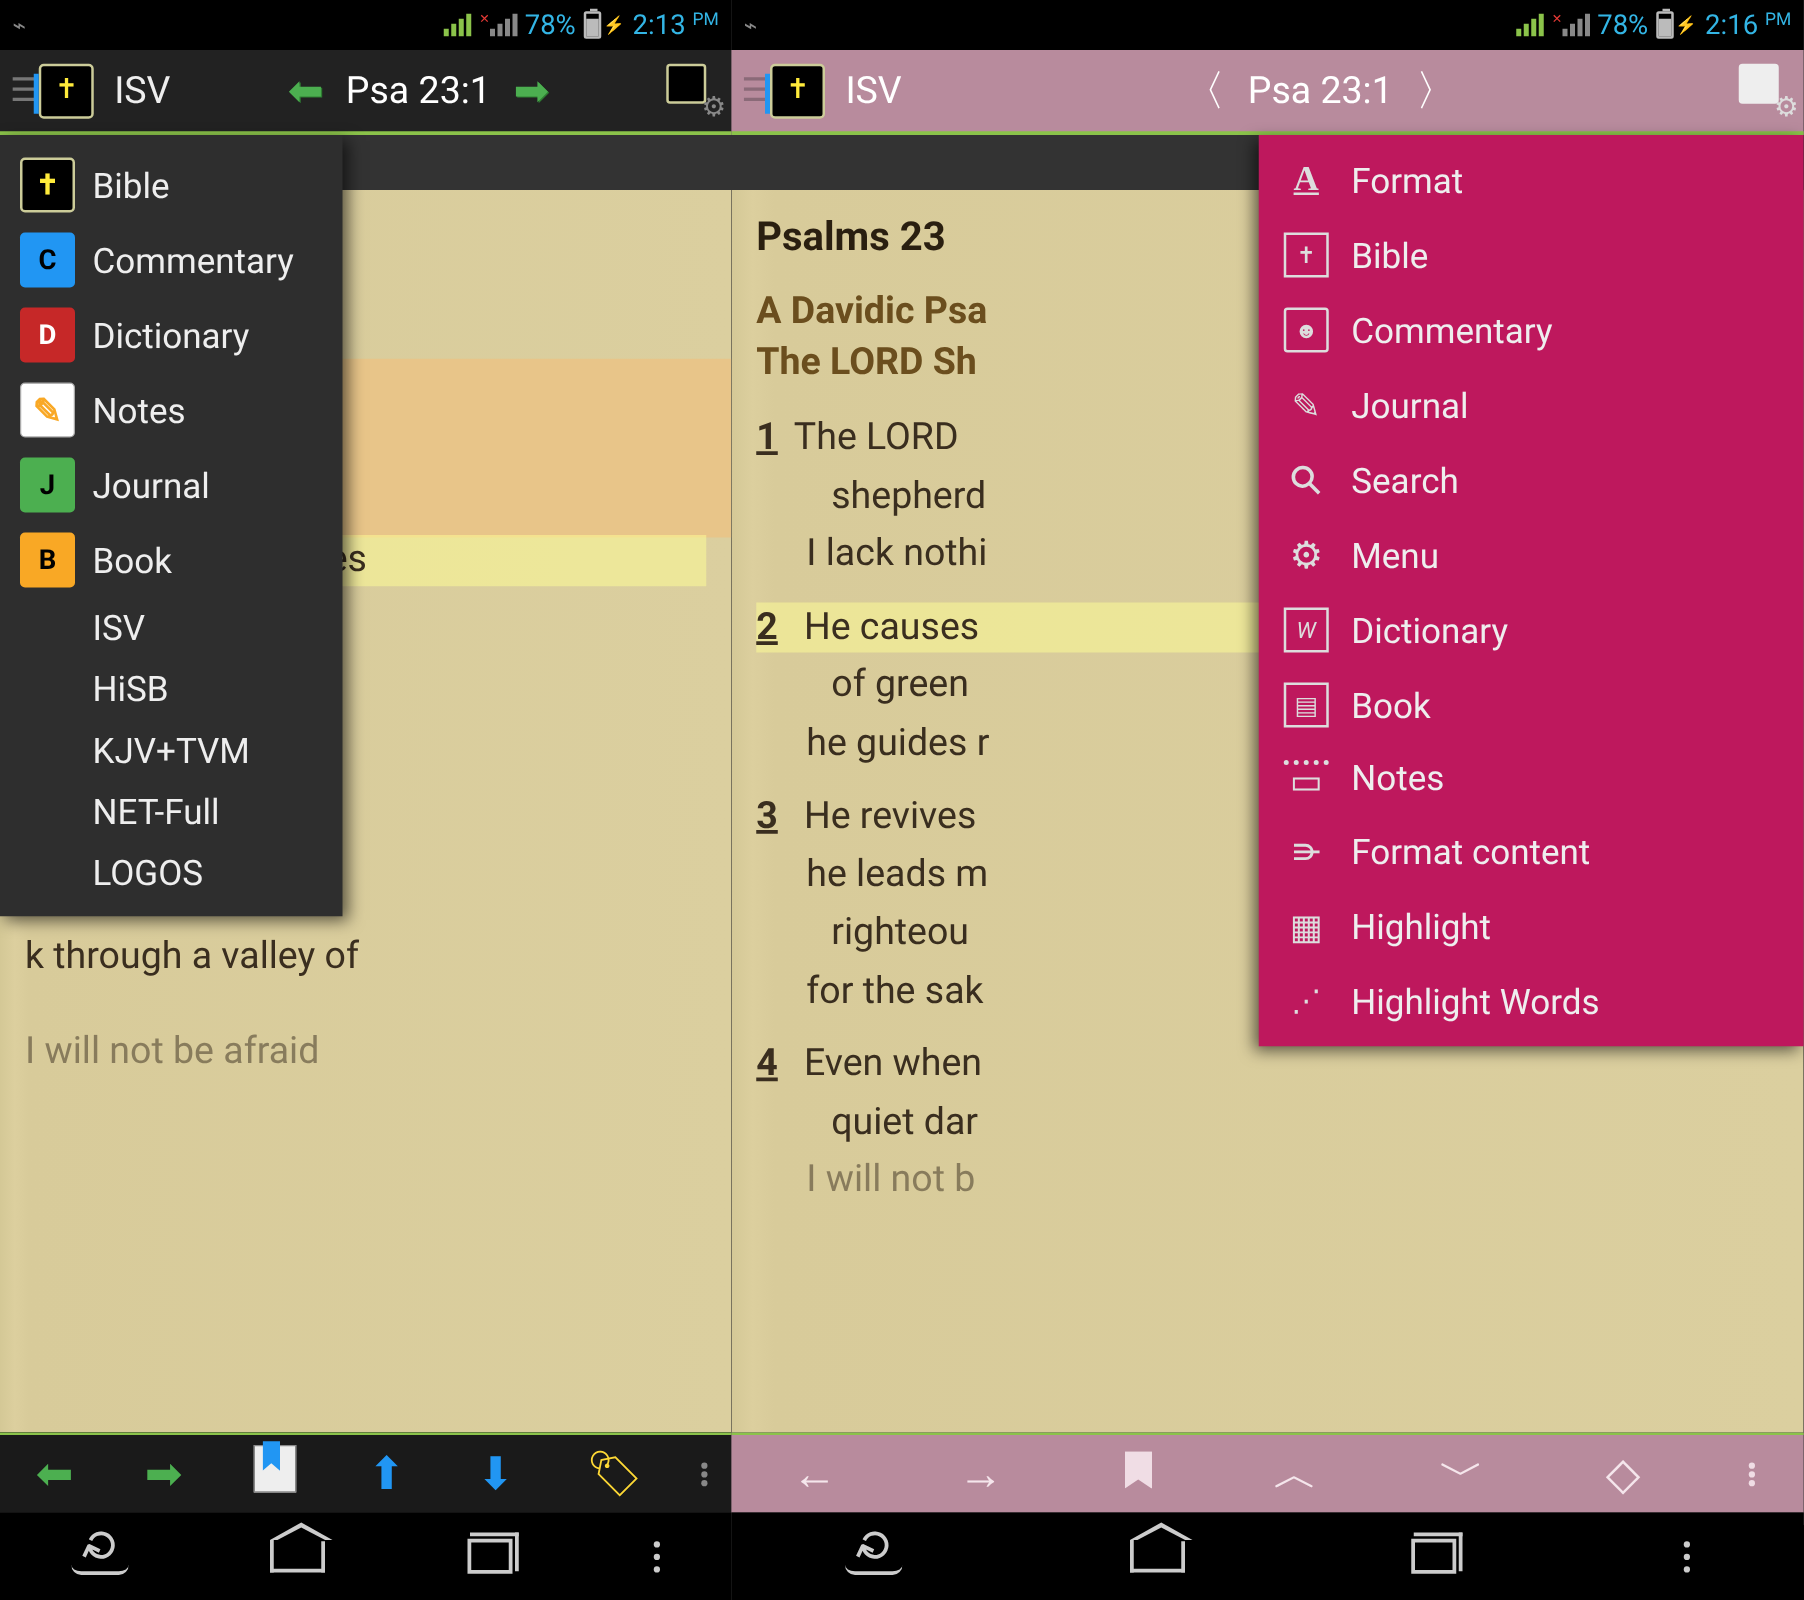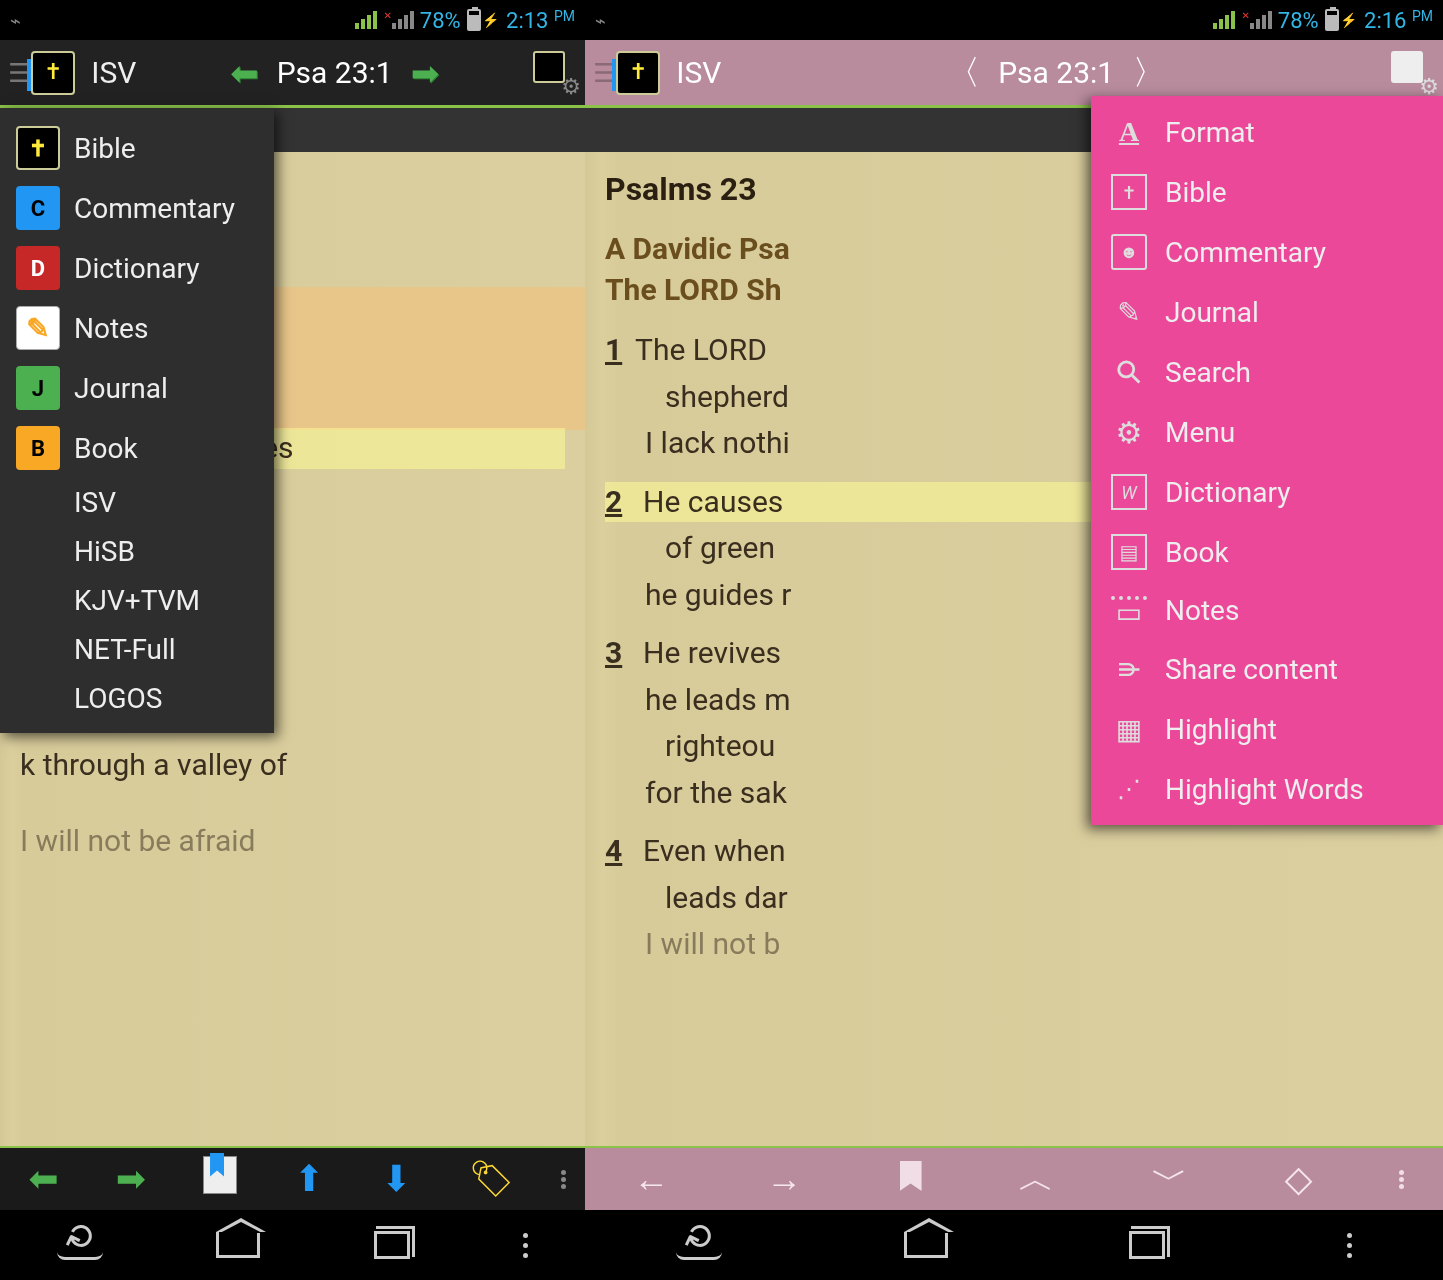--- a/index.html
+++ b/index.html
@@ -71,21 +71,21 @@
 .mi.dict { background:#c62828; color:#fff; }
 .mi.dict::before { content:"D"; }
 .mi.notes { background:#fff; border:1px solid #aaa; position:relative; }
 .mi.notes::before { content:"✎"; color:#f9a825; font-size:28px; }
 .mi.journ { background:#4caf50; color:#000; }
 .mi.journ::before { content:"J"; }
 .mi.book { background:#f9a825; color:#000; }
 .mi.book::before { content:"B"; }
 
 
-.dd2 { position:absolute; top:96px; right:0; width:352px; background:#ec4899; box-shadow:-4px 4px 12px rgba(0,0,0,0.6); padding:6px 0; z-index:10; max-height:1002px; }
+.dd2 { position:absolute; top:108px; right:0; width:436px; background:#be185d; box-shadow:-4px 4px 12px rgba(0,0,0,0.6); padding:6px 0; z-index:10; max-height:1002px; }
 .dd2-item { display:flex; align-items:center; gap:18px; padding:12px 20px; color:#eee; font-size:28px; }
 .dd2-item .ic { width:36px; height:36px; display:flex; align-items:center; justify-content:center; color:#ddd; font-size:28px; }
 .ic.format::before { content:"A"; font-family:serif; font-weight:bold; text-decoration:underline; }
 .ic.bibl { border:2px solid #ddd; font-size:18px; }
 .ic.bibl::before { content:"✝"; }
 .ic.commy { border:2px solid #ddd; border-radius:3px; font-size:18px; }
 .ic.commy::before { content:"☻"; }
 .ic.journ2::before { content:"✎"; }
 .ic.search::before { content:"⚲"; transform:rotate(-45deg); display:inline-block; font-size:32px; }
 .ic.menu::before { content:"⚙"; font-size:30px; }
@@ -321,21 +321,21 @@
       <div class="verse hl-green"><span class="vnum">2</span>&nbsp; <span>He causes</span></div>
       <div class="verse ind">of green</div>
       <div class="verse ind2">he guides r</div>
       <div style="height:12px"></div>
       <div class="verse"><span class="vnum">3</span>&nbsp; <span>He revives</span></div>
       <div class="verse ind2">he leads m</div>
       <div class="verse ind">righteou</div>
       <div class="verse ind2">for the sak</div>
       <div style="height:12px"></div>
       <div class="verse"><span class="vnum">4</span>&nbsp; <span>Even when</span></div>
-      <div class="verse ind">leads dar</div>
+      <div class="verse ind">quiet dar</div>
       <div class="verse ind2" style="opacity:0.5">I will not b</div>
     </div>
   </div>
 
   <div class="dd2">
     <div class="dd2-item">
         <span class="ic format"></span>
         <span>Format</span>
       </div>
     <div class="dd2-item">
@@ -365,21 +365,21 @@
     <div class="dd2-item">
         <span class="ic book2"></span>
         <span>Book</span>
       </div>
     <div class="dd2-item">
         <span class="ic notes2"></span>
         <span>Notes</span>
       </div>
     <div class="dd2-item">
         <span class="ic share"></span>
-        <span>Share content</span>
+        <span>Format content</span>
       </div>
     <div class="dd2-item">
         <span class="ic hl"></span>
         <span>Highlight</span>
       </div>
     <div class="dd2-item">
         <span class="ic hlw"></span>
         <span>Highlight Words</span>
       </div>
   </div>

